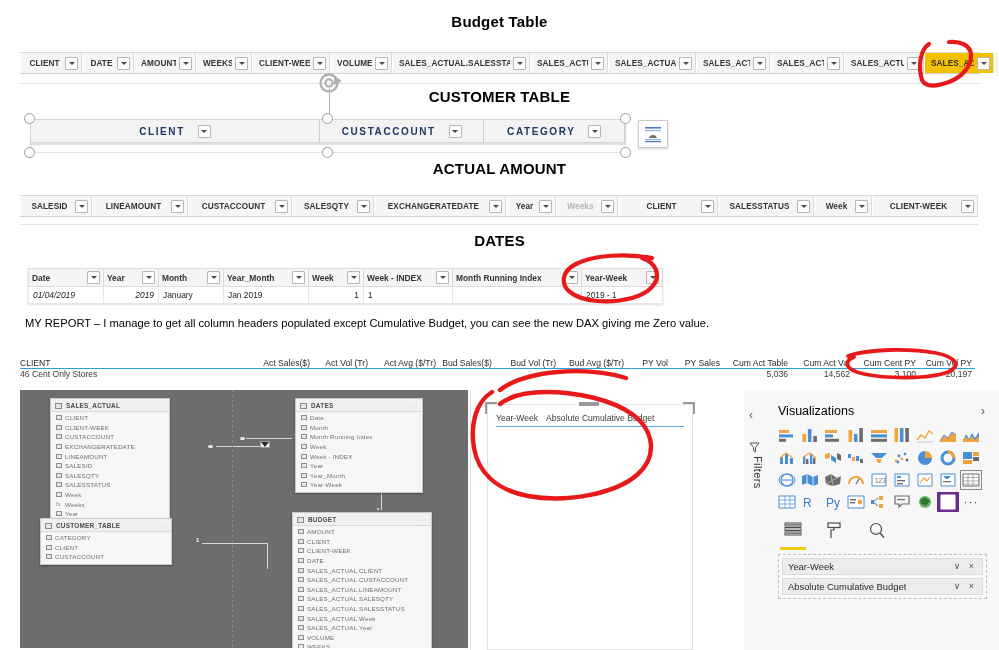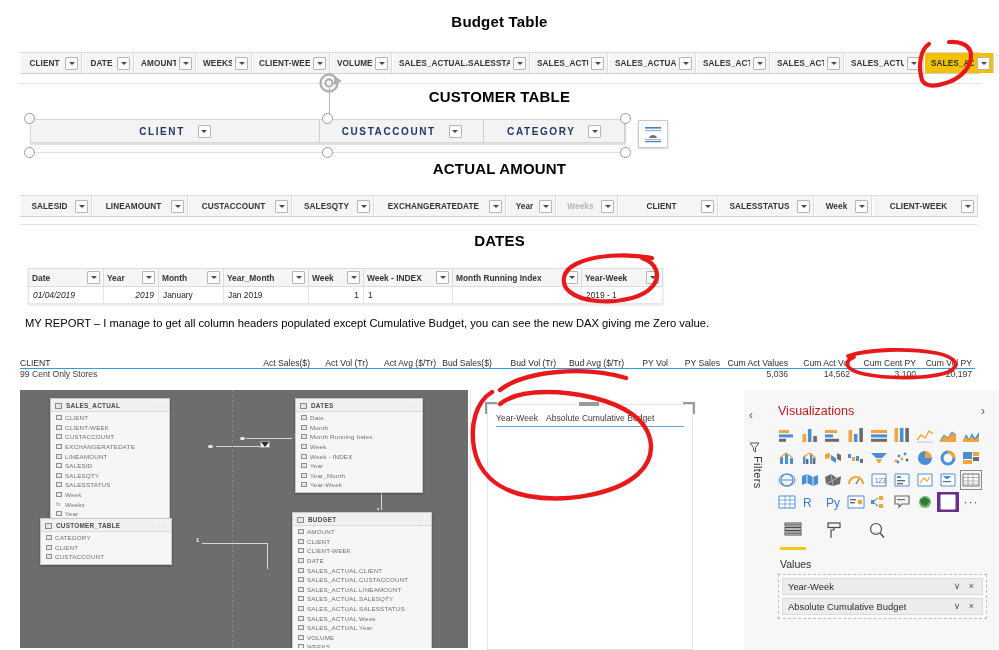--- a/index.html
+++ b/index.html
@@ -146,21 +146,21 @@
   
   #rail{position:absolute;left:744px;top:390px;width:22px;height:260px;background:#f7f7f7;border-right:1px solid #e2e2e2;}
   #rail .chev{position:absolute;left:5px;top:18px;font-size:12px;color:#555;}
   #rail .funnel{position:absolute;left:5px;top:52px;font-size:10px;color:#555;}
   #rail .vtext{
     position:absolute;left:2px;top:66px;width:18px;
     writing-mode:vertical-rl;font-size:11px;color:#333;letter-spacing:.4px;
   }
   #vizpane{position:absolute;left:766px;top:390px;width:233px;height:260px;background:#f7f7f7;}
   #vizpane .pane-hd{display:flex;align-items:center;justify-content:space-between;padding:14px 14px 0 12px;}
-  #vizpane .pane-hd .ttl{font-size:12.5px;color:#b91c1c;}
+  #vizpane .pane-hd .ttl{font-size:12.5px;color:#000000;}
   #vizpane .pane-hd .chev{font-size:12px;color:#555;}
   .vizgrid{display:grid;grid-template-columns:repeat(9,22px);gap:2px 1px;padding:8px 0 0 10px;}
   .vicon{
     width:22px;height:20px;display:flex;align-items:center;justify-content:center;
     box-sizing:border-box;
   }
   .vicon svg{display:block;}
   .vicon.sel{border:1.4px solid #8a8a8a;}
   .vicon.purple{background:#6b2d8e;}
   .vicon .ell{font-size:12px;color:#555;letter-spacing:1px;line-height:8px;}
@@ -502,29 +502,29 @@
   <div class="hdr" id="rep-head">
       <div class="hcell first" style="width: 228px; min-width: 228px;">CLIENT</div>
       <div class="hcell" style="width: 62px; min-width: 62px;">Act Sales($)</div>
       <div class="hcell" style="width: 58px; min-width: 58px;">Act Vol (Tr)</div>
       <div class="hcell" style="width: 68px; min-width: 68px; text-align: right;">Act Avg ($/Tr)</div>
       <div class="hcell" style="width: 62px; min-width: 62px; text-align: center;">Bud Sales($)</div>
       <div class="hcell" style="width: 58px; min-width: 58px;">Bud Vol (Tr)</div>
       <div class="hcell" style="width: 68px; min-width: 68px;">Bud Avg ($/Tr)</div>
       <div class="hcell" style="width: 44px; min-width: 44px;">PY Vol</div>
       <div class="hcell" style="width: 52px; min-width: 52px;">PY Sales</div>
-      <div class="hcell" style="width: 68px; min-width: 68px;">Cum Act Values</div>
+      <div class="hcell" style="width: 68px; min-width: 68px;">Cum Act Table</div>
       <div class="hcell" style="width: 62px; min-width: 62px;">Cum Act Vol</div>
       <div class="hcell" style="width: 66px; min-width: 66px;">Cum Cent PY</div>
       <div class="hcell" style="width: 56px; min-width: 56px;">Cum Vol PY</div>
       <div class="hcell" style="width: 118px; min-width: 118px;">Absolute Cumulative Budget</div>
     </div>
   <div class="rule"></div>
   <div class="row" id="rep-row">
-      <div class="rcell first" style="width: 228px; min-width: 228px;">99 Cent Only Stores</div>
+      <div class="rcell first" style="width: 228px; min-width: 228px;">46 Cent Only Stores</div>
       <div class="rcell" style="width: 62px; min-width: 62px;"></div>
       <div class="rcell" style="width: 58px; min-width: 58px;"></div>
       <div class="rcell" style="width: 68px; min-width: 68px;"></div>
       <div class="rcell" style="width: 62px; min-width: 62px;"></div>
       <div class="rcell" style="width: 58px; min-width: 58px;"></div>
       <div class="rcell" style="width: 68px; min-width: 68px;"></div>
       <div class="rcell" style="width: 44px; min-width: 44px;"></div>
       <div class="rcell" style="width: 52px; min-width: 52px;"></div>
       <div class="rcell" style="width: 68px; min-width: 68px;">5,036</div>
       <div class="rcell" style="width: 62px; min-width: 62px;">14,562</div>
@@ -1035,21 +1035,20 @@
       </div>
       <div class="tb">
         <span><svg width="18" height="18" viewBox="0 0 18 18">
             <circle cx="8" cy="7" r="5.5" fill="none" stroke="#4a4a4a" stroke-width="1.2"></circle>
             <line x1="12" y1="11" x2="16" y2="15.5" stroke="#4a4a4a" stroke-width="1.4"></line>
             <path d="M4 10 A5.5 5.5 0 0 0 12 10 Z" fill="#c9c9c9"></path>
           </svg></span>
         <div class="ul off"></div>
       </div>
     </div>
-  <div id="vals-label">Values</div>
   <div class="well" id="values-well">
       <div class="chip">
         <span class="cname">Year-Week</span>
         <span class="cact">∨ ×</span>
       </div>
       <div class="chip">
         <span class="cname">Absolute Cumulative Budget</span>
         <span class="cact">∨ ×</span>
       </div>
     </div>

